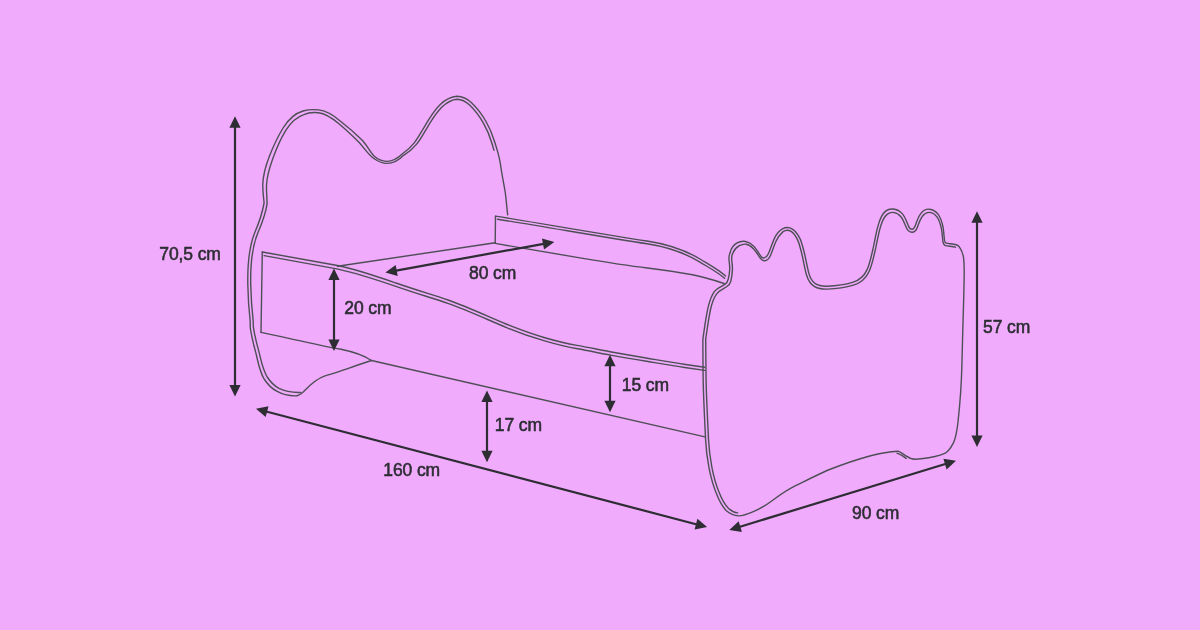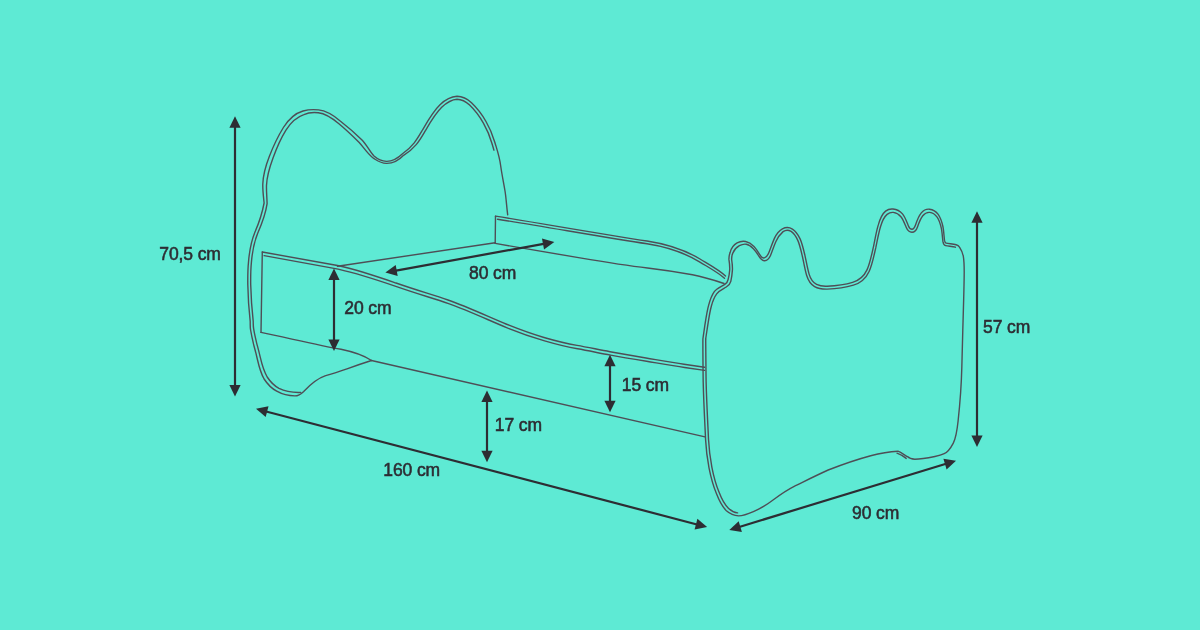--- a/index.html
+++ b/index.html
@@ -1,16 +1,16 @@
 <!DOCTYPE html>
 <html><head>
 <meta charset="utf-8">
 <style>
   html,body{margin:0;padding:0;background:#ffffff;}
-  .wrap{width:1200px;height:630px;position:relative;overflow:hidden;background:#5eead4;}
+  .wrap{width:1200px;height:630px;position:relative;overflow:hidden;background:#f0abfc;}
 </style>
 </head>
 <body>
 <div class="wrap">
 <svg width="1200" height="630" viewBox="0 0 1200 630" xmlns="http://www.w3.org/2000/svg">
   <g fill="none" stroke="#4e4e56" stroke-width="1.4" stroke-linecap="round" stroke-linejoin="round">
 
     <path d="M 371.5,360.5
       C 362,363.5 354,366.3 347,368.9
       C 339,371.9 331,374 325,375.9

